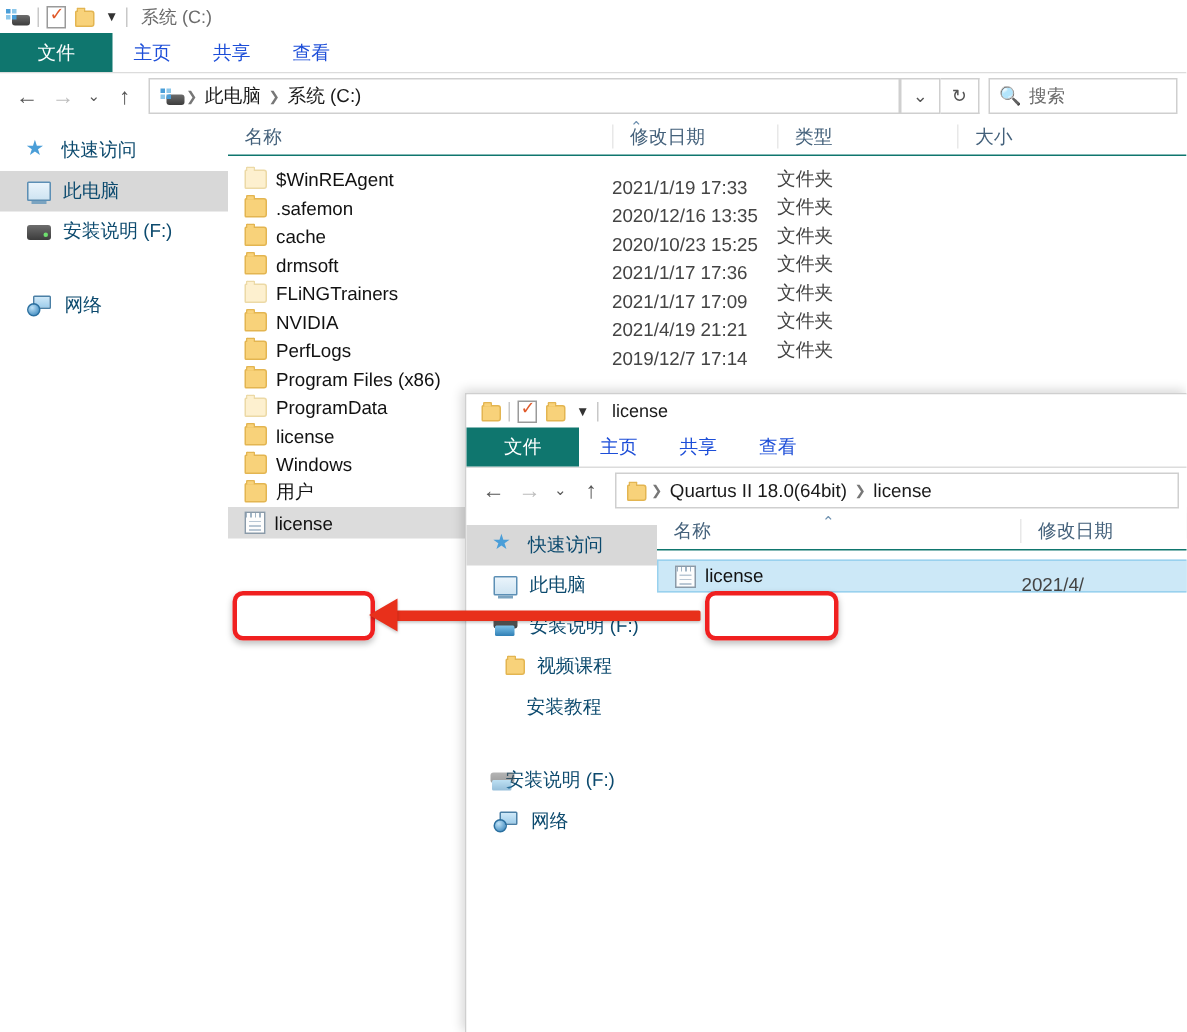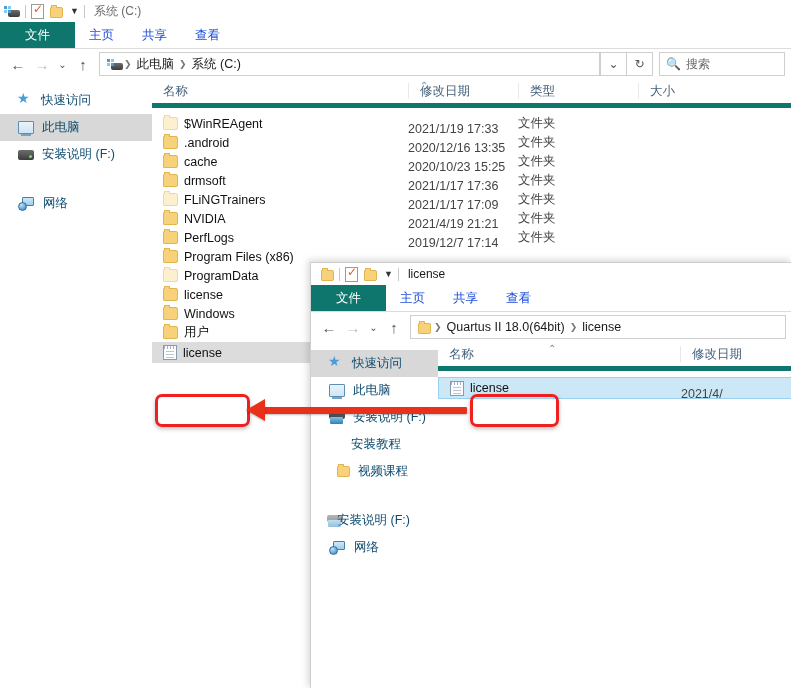--- a/index.html
+++ b/index.html
@@ -35,21 +35,21 @@
   .searchbox{width:118px;height:22px;border:1px solid #cfcfcf;display:flex;align-items:center;padding-left:6px;margin-left:6px;gap:5px;color:#6b6b6b;font-size:12px;overflow:hidden;white-space:nowrap;}
 
   .body-row{display:flex;height:calc(100% - 78px);}
   .navpane{width:152px;padding-top:8px;background:#fff;}
   .navitem{height:27px;display:flex;align-items:center;padding-left:18px;gap:8px;font-size:12.5px;color:#0c4a6e;}
   .navitem.sel{background:#d8d8d8;}
   .navitem.indent{padding-left:44px;}
   .navspacer{height:22px;}
 
   .listpane{flex:1;position:relative;}
-  .colhdr{height:24px;display:flex;align-items:center;border-bottom:5px solid #0f766e;color:#44617b;font-size:12.5px;}
+  .colhdr{height:24px;display:flex;align-items:center;border-bottom:1px solid #0f766e;color:#44617b;font-size:12.5px;}
   .col{padding-left:11px;border-left:1px solid #e8e8e8;height:16px;line-height:16px;box-sizing:border-box;}
   .col:first-child{border-left:none;}
   .sortcaret{position:absolute;left:268px;top:1px;color:#6b8fae;font-size:10px;}
   .frow{height:19px;display:flex;align-items:center;font-size:12.5px;color:#111;}
   .frow .c-name{width:256px;display:flex;align-items:center;gap:6px;padding-left:11px;box-sizing:border-box;}
   .frow .c-date{width:110px;color:#444;margin-top:11px;}
   .frow .c-type{width:120px;color:#444;}
   .frow.sel{background:#dcdcdc;}
 
   
@@ -190,21 +190,21 @@
           <span class="c-name">
               <span class="ico folder pale"></span>
               <span>$WinREAgent</span>
             </span>
           <span class="c-date">2021/1/19 17:33</span>
           <span class="c-type">文件夹</span>
         </div>
         <div class="frow">
           <span class="c-name">
               <span class="ico folder"></span>
-              <span>.android</span>
+              <span>.safemon</span>
             </span>
           <span class="c-date">2020/12/16 13:35</span>
           <span class="c-type">文件夹</span>
         </div>
         <div class="frow">
           <span class="c-name">
               <span class="ico folder"></span>
               <span>cache</span>
             </span>
           <span class="c-date">2020/10/23 15:25</span>
@@ -326,26 +326,26 @@
         <span>快速访问</span>
       </div>
       <div class="navitem">
         <span class="i-pc"></span>
         <span>此电脑</span>
       </div>
       <div class="navitem">
         <span class="i-drive-blue"></span>
         <span>安装说明 (F:)</span>
       </div>
-      <div class="navitem indent" style="padding-left:40px">
-        <span>安装教程</span>
-      </div>
       <div class="navitem" style="padding-left:26px">
         <span class="ico folder sm"></span>
         <span>视频课程</span>
+      </div>
+      <div class="navitem indent" style="padding-left:40px">
+        <span>安装教程</span>
       </div>
       <div class="navspacer"></div>
       <div class="navitem" style="padding-left:18px">
         <span class="i-drive-blue" style="position:absolute;margin-left:-2px;opacity:.5"></span>
         <span style="margin-left:8px">安装说明 (F:)</span>
       </div>
       <div class="navitem">
         <span class="i-net"></span>
         <span>网络</span>
       </div>

